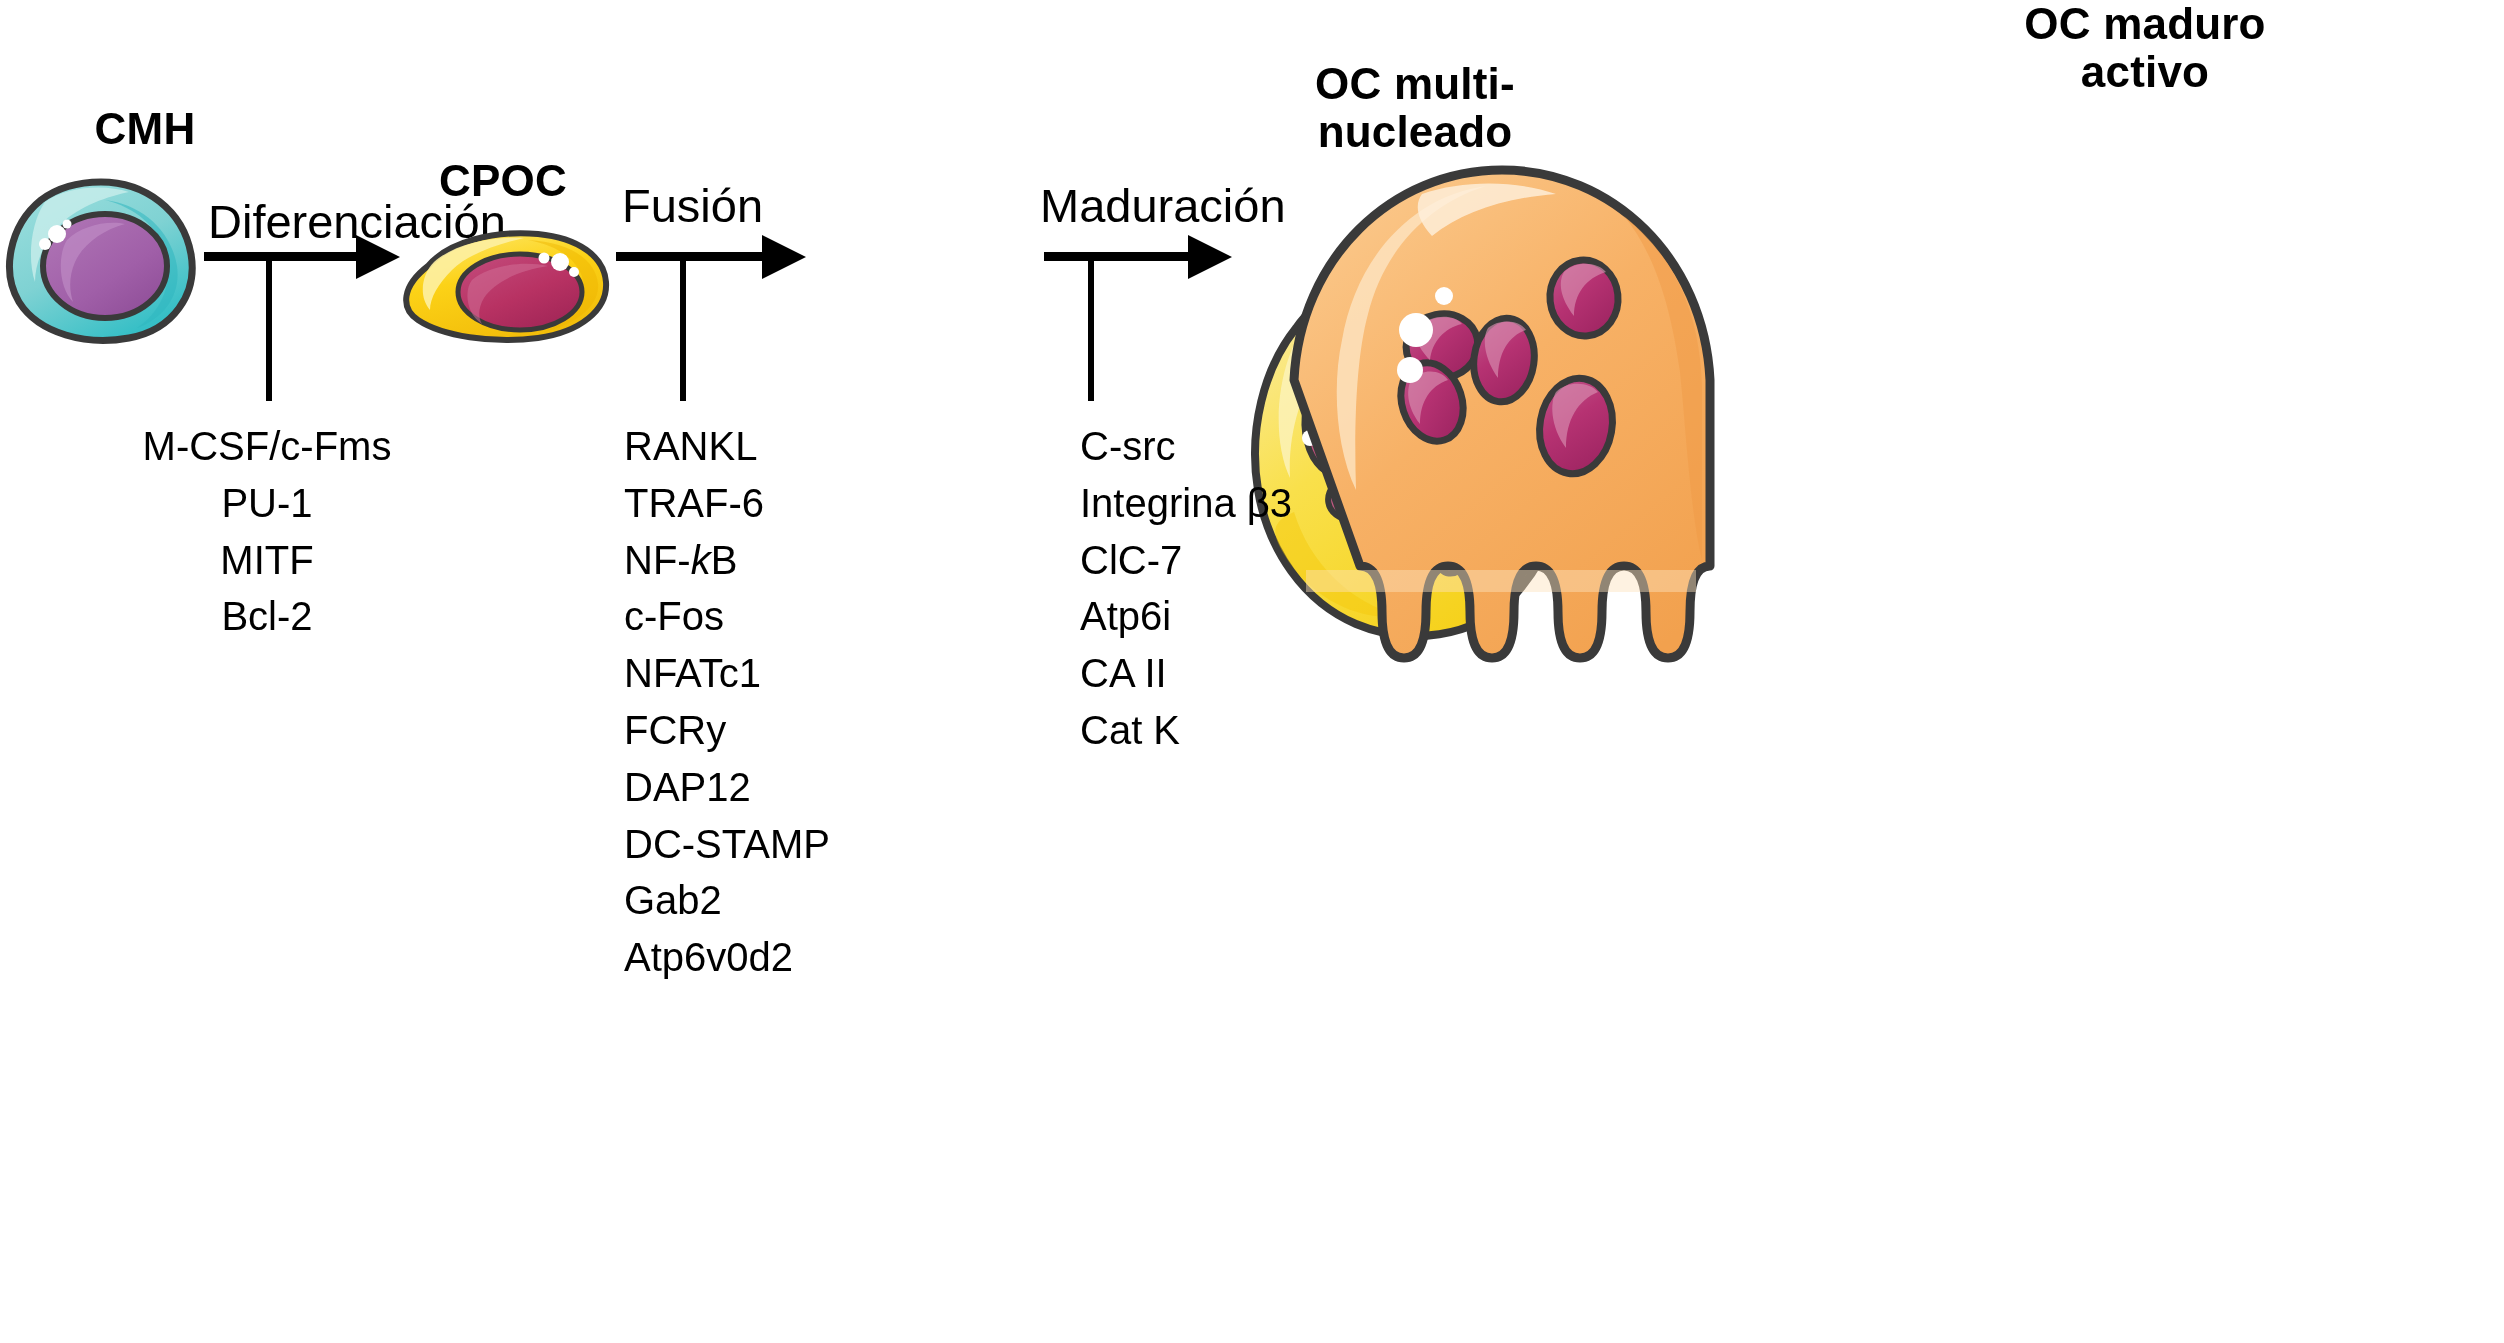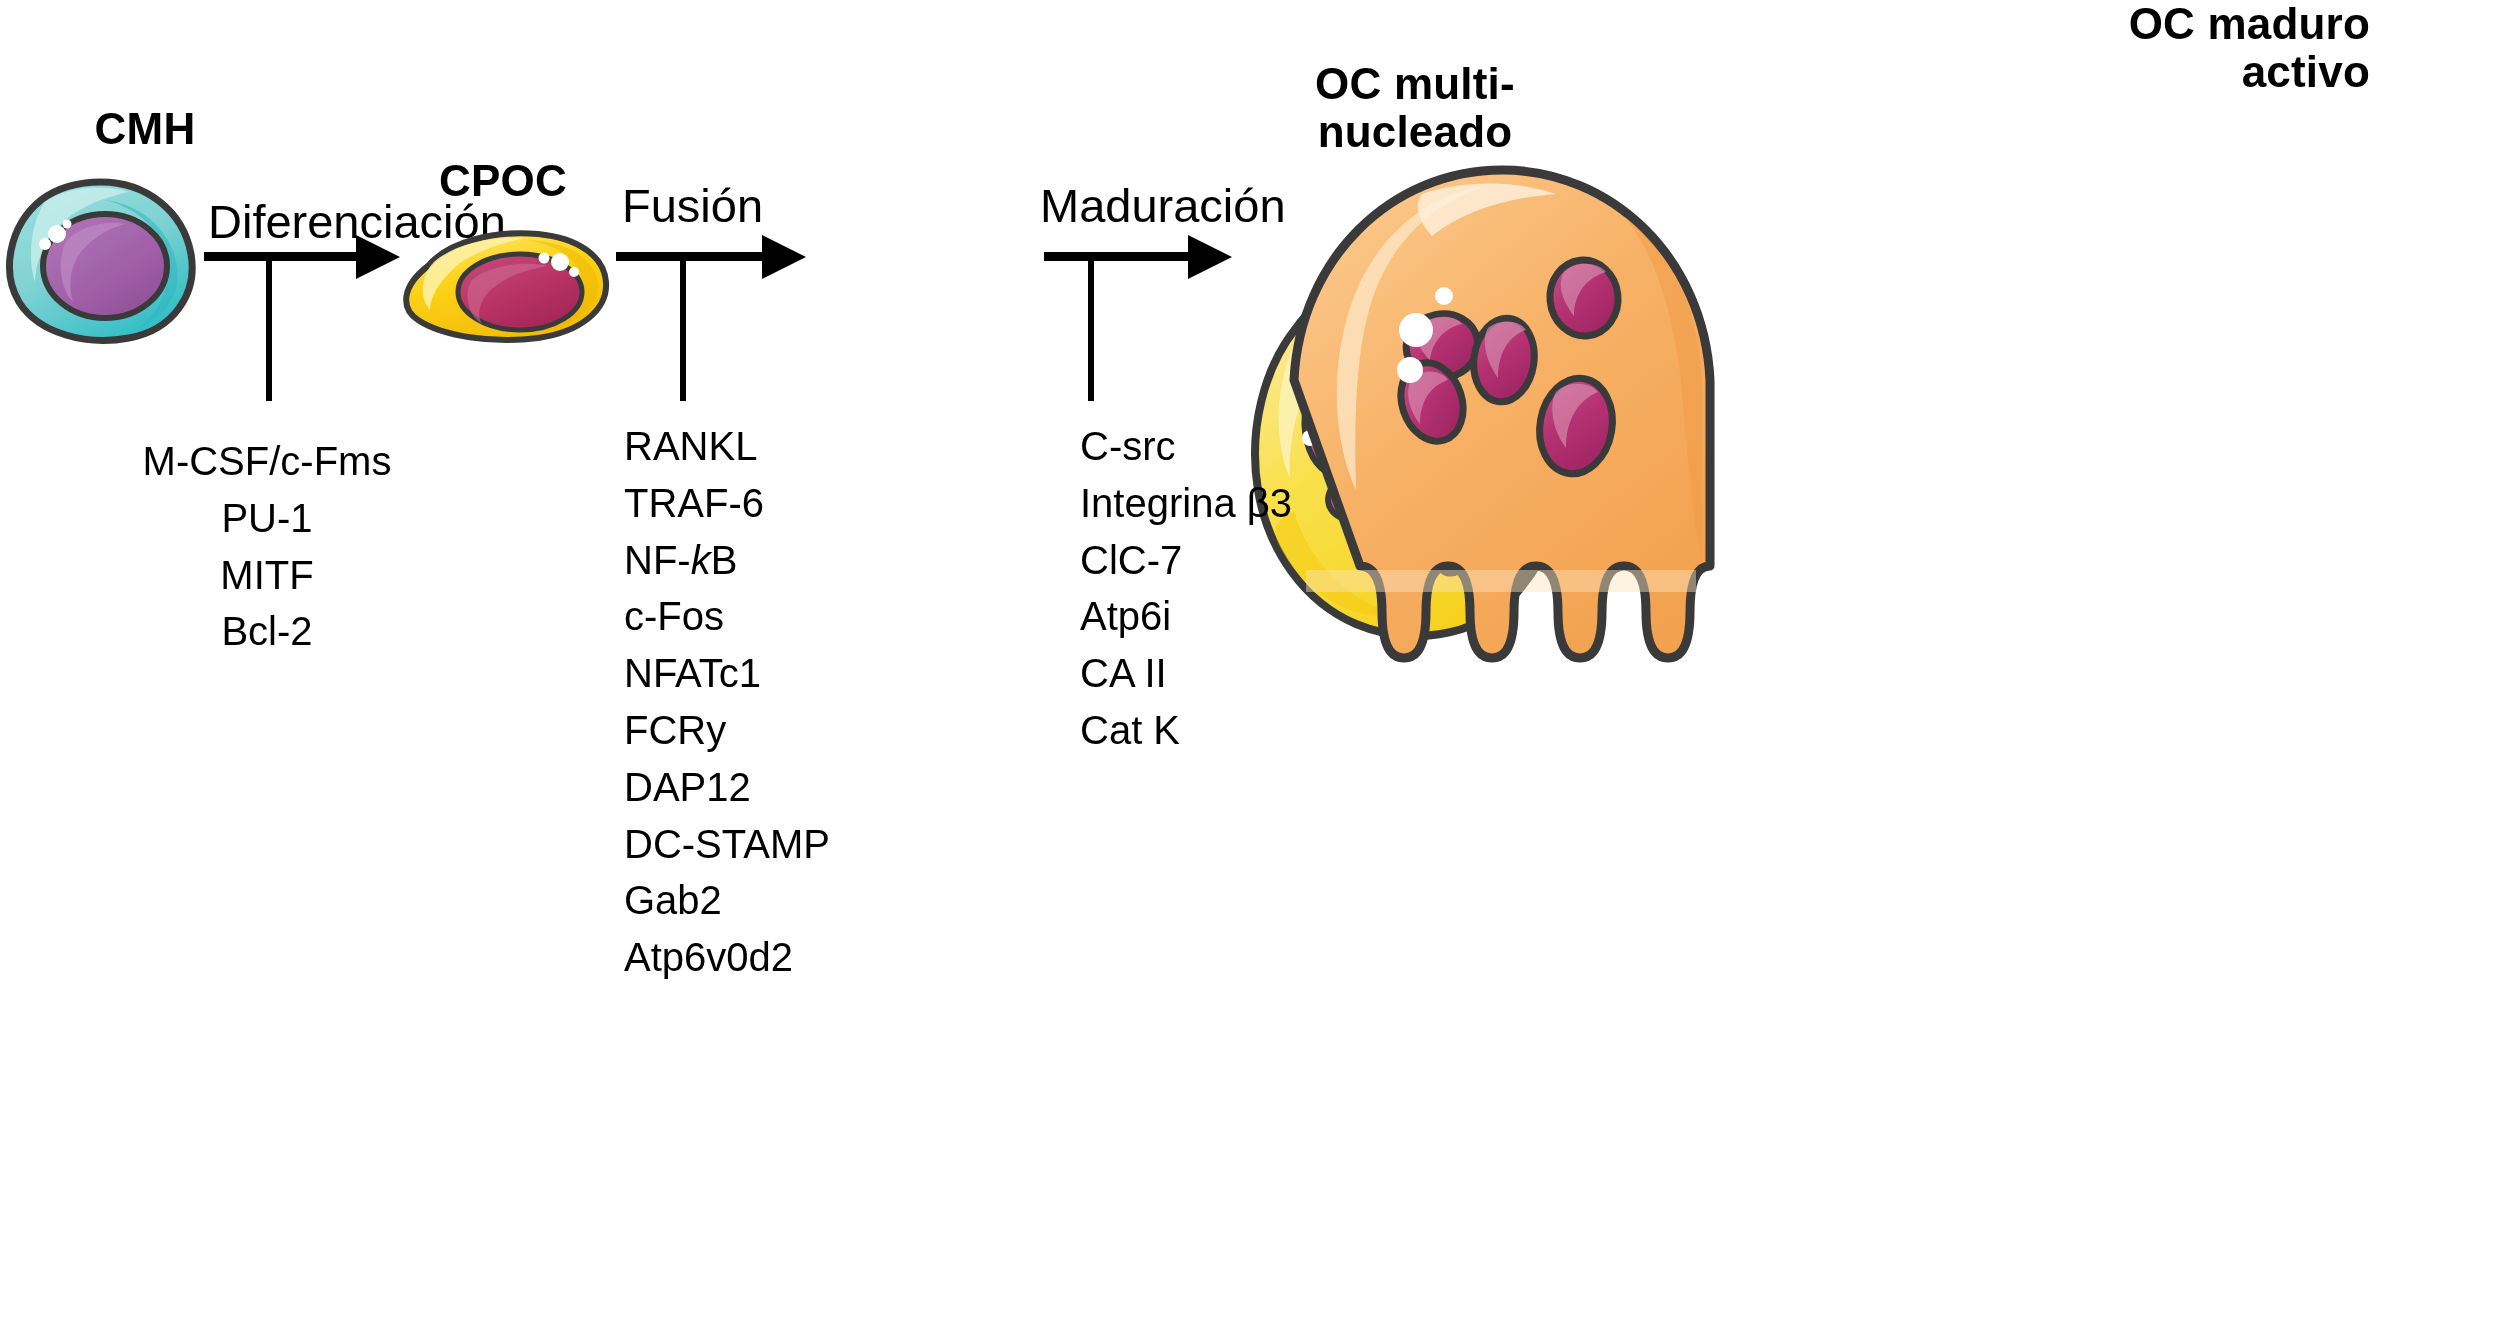--- a/index.html
+++ b/index.html
@@ -114,21 +114,21 @@
   </div>
 
   <div class="arrow-label abs" style="left:208px; top:198px;">Diferenciación</div>
 
   <div class="arrow-wrap" style="left:204px; top:252px; width:196px; height:8px;">
     <div class="arrow-shaft" style="width:158px;"></div>
     <div class="arrow-head" style="left:152px;"></div>
     <div class="arrow-tick" style="left:62px; height:140px;"></div>
   </div>
 
-  <div class="marker-list centered" style="left:122px; top:418px; width:290px;margin-top:15px;">
+  <div class="marker-list centered" style="left:122px; top:418px; width:290px;">
     <div class="item">M-CSF/c-Fms</div>
     <div class="item">PU-1</div>
     <div class="item">MITF</div>
     <div class="item">Bcl-2</div>
   </div>
 
   <div class="stage-title abs" style="left:358px; top:125px; width:290px;margin-top:32px;">CPOC</div>
 
   <div class="cell" style="left:398px; top:228px; width:212px; height:114px;">
     <svg width="212" height="114" viewBox="0 0 212 114" aria-hidden="true">
@@ -238,21 +238,21 @@
 
   <div class="marker-list left" style="left:1080px; top:418px; width:340px;">
     <div class="item">C-src</div>
     <div class="item">Integrina β3</div>
     <div class="item">ClC-7</div>
     <div class="item">Atp6i</div>
     <div class="item">CA II</div>
     <div class="item">Cat K</div>
   </div>
 
-  <div class="stage-title abs" style="left:1920px; top:0px; width:450px;text-align:right;">OC maduro
+  <div class="stage-title abs" style="left:1920px; top:0px; width:450px;">OC maduro
 activo</div>
 
   <div class="cell" style="left:1272px; top:130px; width:460px; height:560px;">
     <svg width="460" height="560" viewBox="0 0 460 560" aria-hidden="true">
       <defs>
         <linearGradient id="ocaCyto" x1="0.15" y1="0" x2="0.85" y2="1">
           <stop offset="0%" stop-color="#fbc98c"></stop>
           <stop offset="45%" stop-color="#f7b166"></stop>
           <stop offset="100%" stop-color="#f2a14e"></stop>
         </linearGradient>

